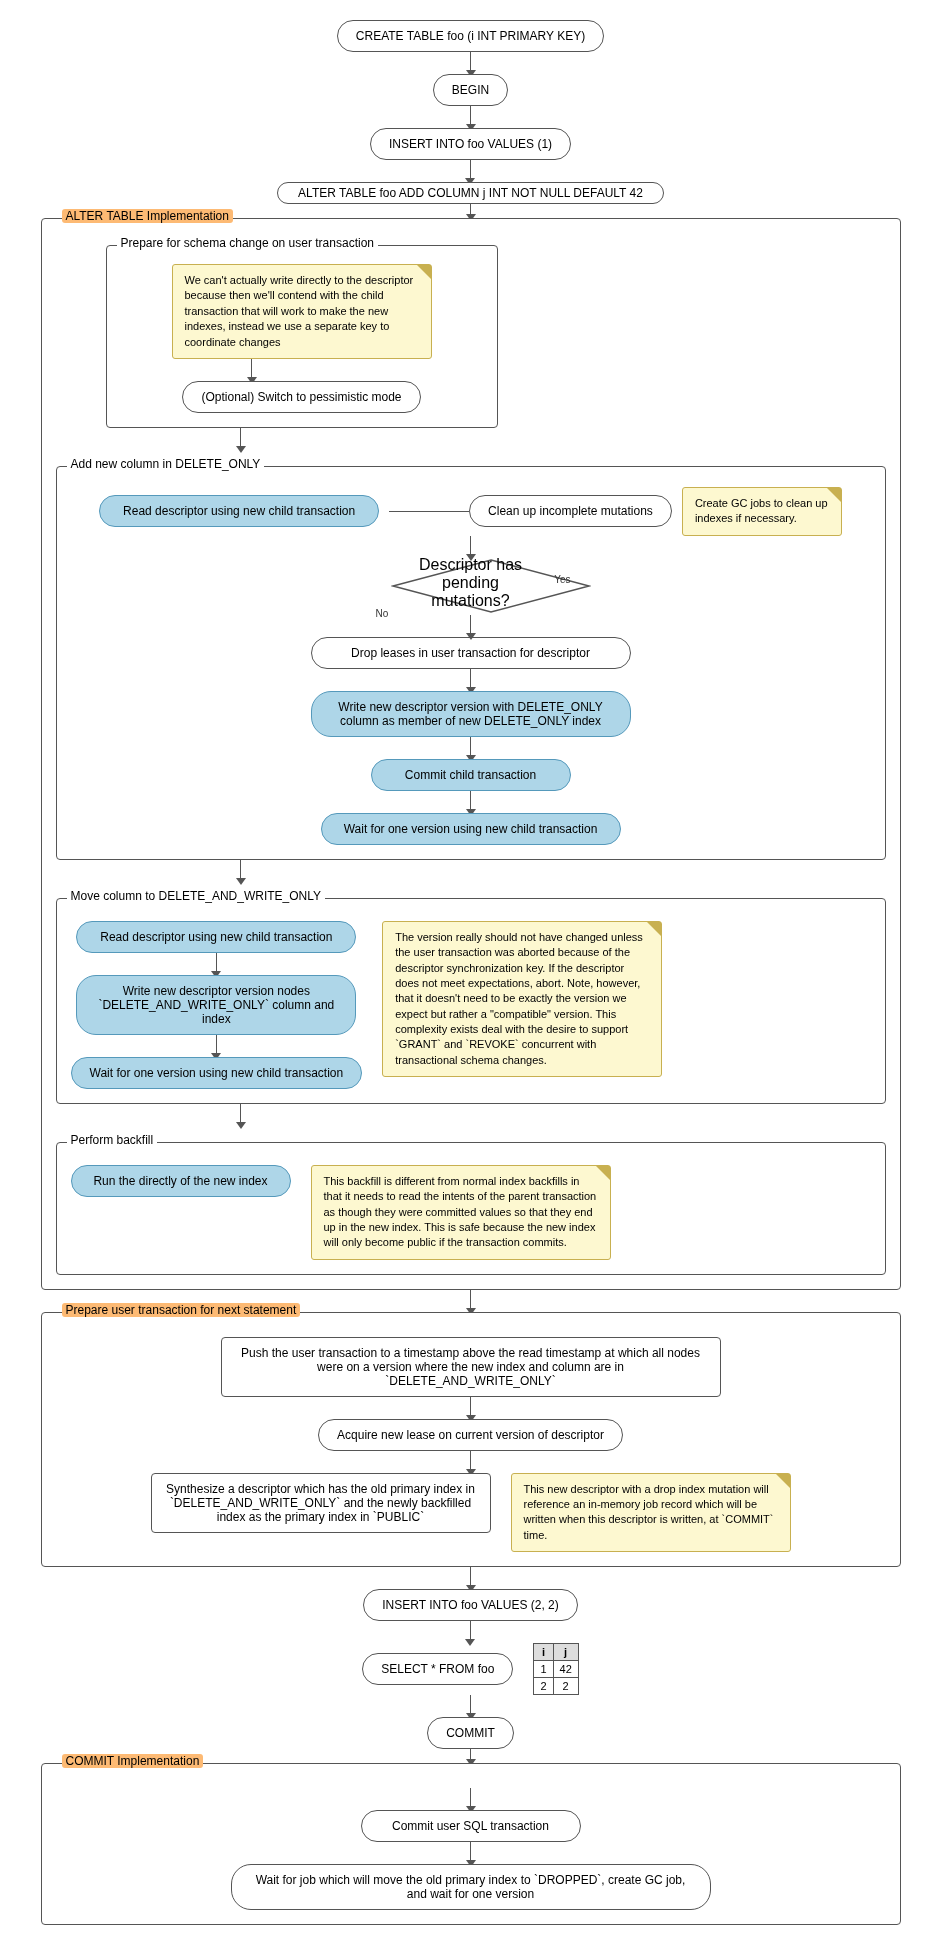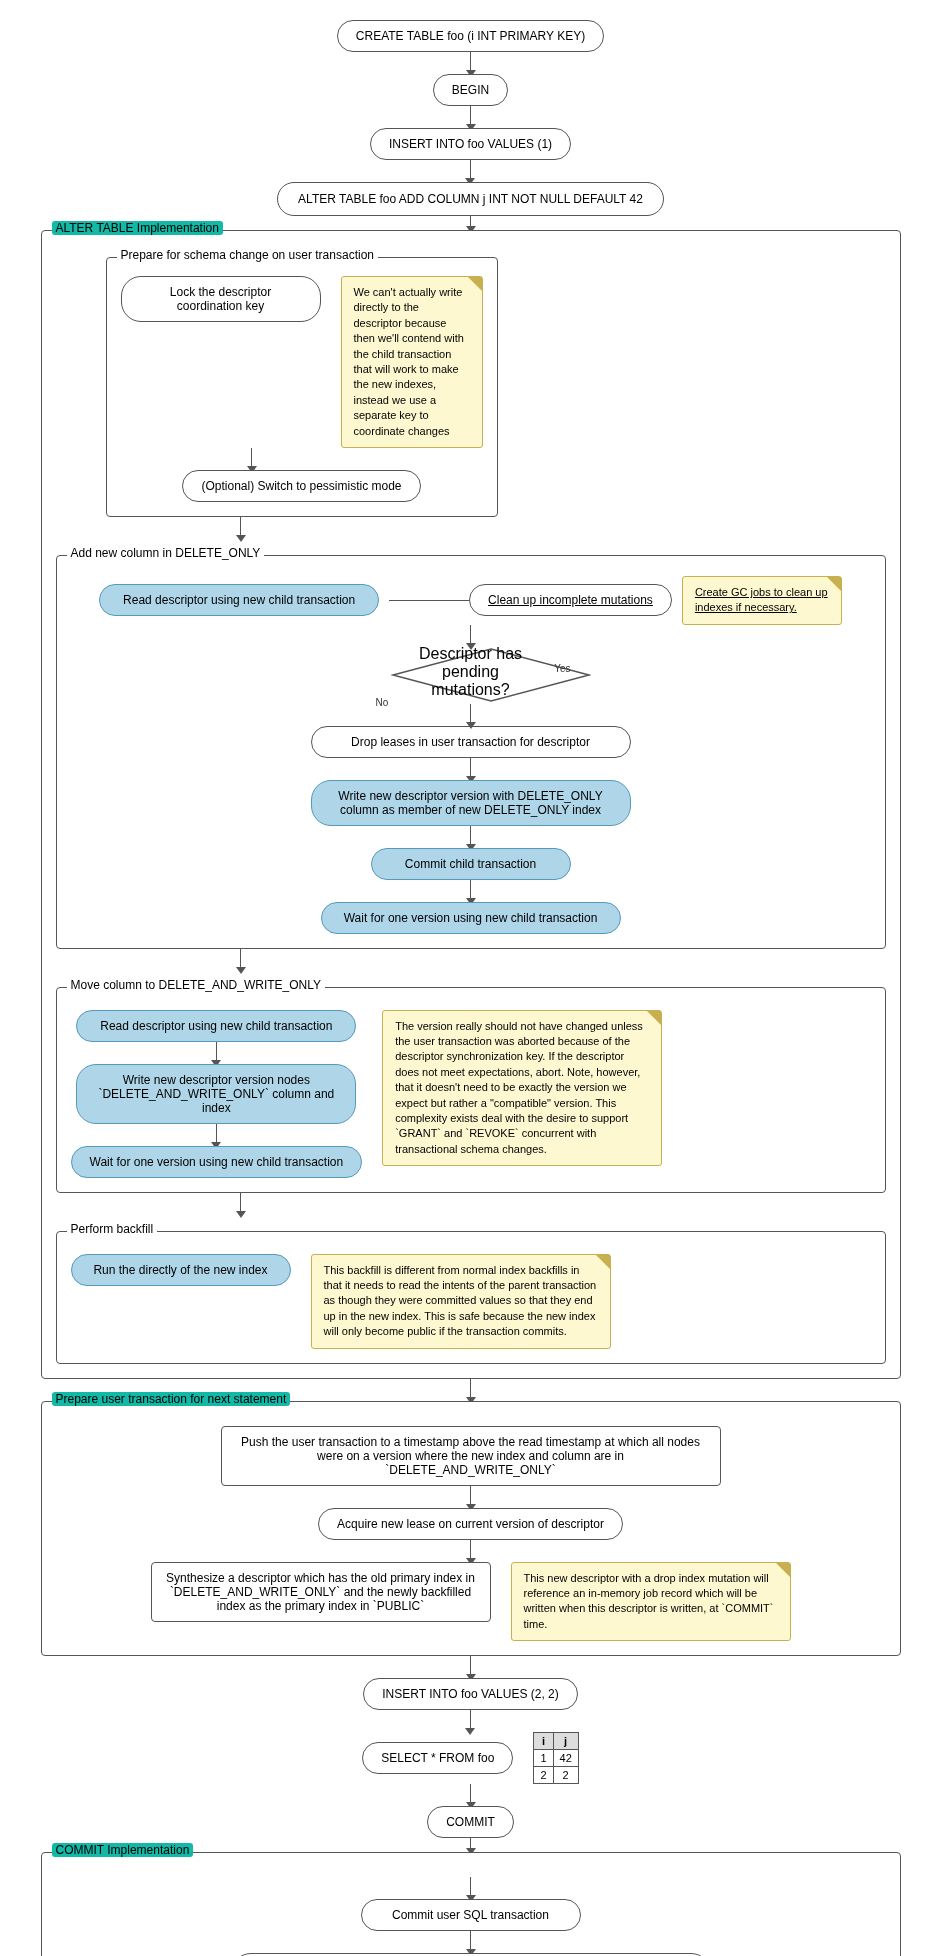--- a/index.html
+++ b/index.html
@@ -77,22 +77,22 @@
       padding: 10px 14px 14px 14px;
       background: #fff;
       width: 860px;
       position: relative;
       margin: 0;
     }
 
     .section-label {
       position: absolute;
       top: -10px;
-      left: 10px;
-      background: #14b8a6;
+      left: 20px;
+      background: #fdba74;
       padding: 0 4px;
       font-weight: normal;
       font-size: 12px;
       border-radius: 3px;
     }
 
     .arrow-down {
       display: flex;
       flex-direction: column;
       align-items: center;
@@ -202,39 +202,36 @@
 
   <div class="va">
     <div class="rounded-rect">INSERT INTO foo VALUES (1)</div>
     <div class="arrow-down" style="height:22px;">
       <div class="arrow-line" style="height:18px;"></div>
       <div class="arrow-head"></div>
     </div>
   </div>
 
   <div class="va">
-    <div class="rounded-rect" style="max-width:500px; padding:9px 20px;">ALTER TABLE foo ADD COLUMN j INT NOT NULL DEFAULT 42</div>
+    <div class="rounded-rect" style="max-width:500px; padding:3px 20px;">ALTER TABLE foo ADD COLUMN j INT NOT NULL DEFAULT 42</div>
     <div class="arrow-down" style="height:14px;">
       <div class="arrow-line" style="height:10px;"></div>
       <div class="arrow-head"></div>
     </div>
   </div>
 
   <div class="section-box">
     <span class="section-label">ALTER TABLE Implementation</span>
 
     <div class="va" style="align-items:flex-start; width:100%;">
 
       <div class="inner-section" style="width:392px; margin-left:50px; margin-top:16px;">
         <span class="inner-section-label">Prepare for schema change on user transaction</span>
         <div class="va" style="margin-top:8px;">
           <div class="ha" style="gap:20px; align-items:flex-start;">
-            <div class="va">
-              <div class="rounded-rect" style="min-width:200px;">Lock the descriptor coordination key</div>
-            </div>
             <div class="note-box">We can't actually write directly to the descriptor because then we'll contend with the child transaction that will work to make the new indexes, instead we use a separate key to coordinate changes</div>
           </div>
           <div class="arrow-down" style="height:22px; margin-left:-100px;">
             <div class="arrow-line" style="height:18px;"></div>
             <div class="arrow-head"></div>
           </div>
           <div class="rounded-rect" style="min-width:220px;">(Optional) Switch to pessimistic mode</div>
         </div>
       </div>
 
@@ -246,21 +243,21 @@
       <div class="inner-section">
         <span class="inner-section-label">Add new column in DELETE_ONLY</span>
 
         <div class="va" style="margin-top:10px;">
 
           <div class="ha" style="gap:0; align-items:center; width:100%; justify-content:center;">
             <div class="va">
               <div class="blue-rounded" style="min-width:280px;">Read descriptor using new child transaction</div>
             </div>
 
-            <div style="display:flex; align-items:center; margin-left:10px;text-decoration:underline;">
+            <div style="display:flex; align-items:center; margin-left:10px;">
 
               <div style="width:80px; height:1.5px; background:#555;"></div>
 
               <div class="va">
                 <div style="display:flex; align-items:center; gap:10px;">
                   <div class="rounded-rect" style="min-width:180px;">Clean up incomplete mutations</div>
                   <div class="note-box" style="max-width:160px;">Create GC jobs to clean up indexes if necessary.</div>
                 </div>
               </div>
             </div>

